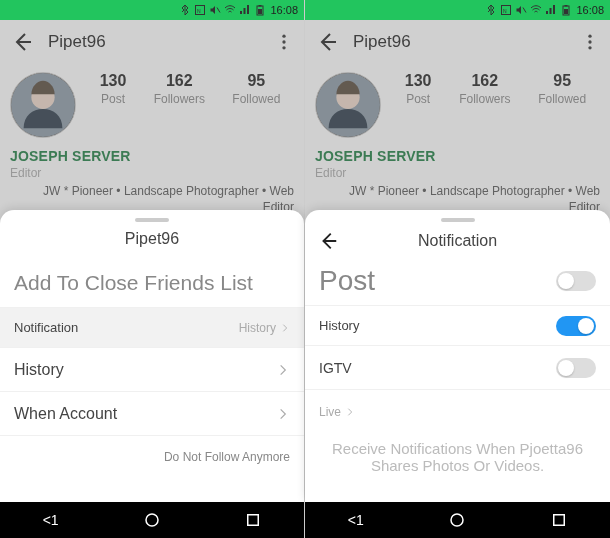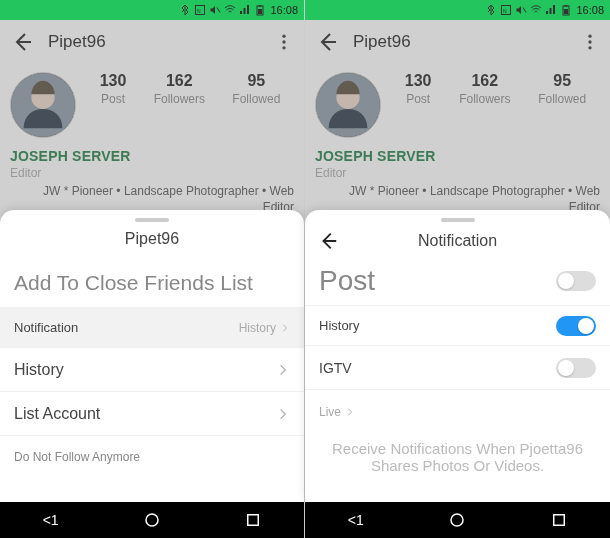--- a/index.html
+++ b/index.html
@@ -154,26 +154,26 @@
               </svg>
           </span>
         </div>
         <div class="menu-item">
           <span>History</span>
           <svg class="chevron" viewBox="0 0 24 24" style="width:14px;height:14px;">
               <path d="M8 4l8 8-8 8"></path>
             </svg>
         </div>
         <div class="menu-item">
-          <span>List Account</span>
+          <span>When Account</span>
           <svg class="chevron" viewBox="0 0 24 24" style="width:14px;height:14px;">
               <path d="M8 4l8 8-8 8"></path>
             </svg>
         </div>
-        <div class="menu-item small" style="border-bottom:none;">
+        <div class="menu-item small" style="border-bottom:none;justify-content:flex-end;">
           <span>Do Not Follow Anymore</span>
         </div>
       </div>
     </div>
 
     <div class="navbar">
       <div class="nav-item">&lt;1</div>
       <div class="nav-item">
           <svg class="nav-icon" viewBox="0 0 24 24">
             <circle cx="12" cy="12" r="8"></circle>

